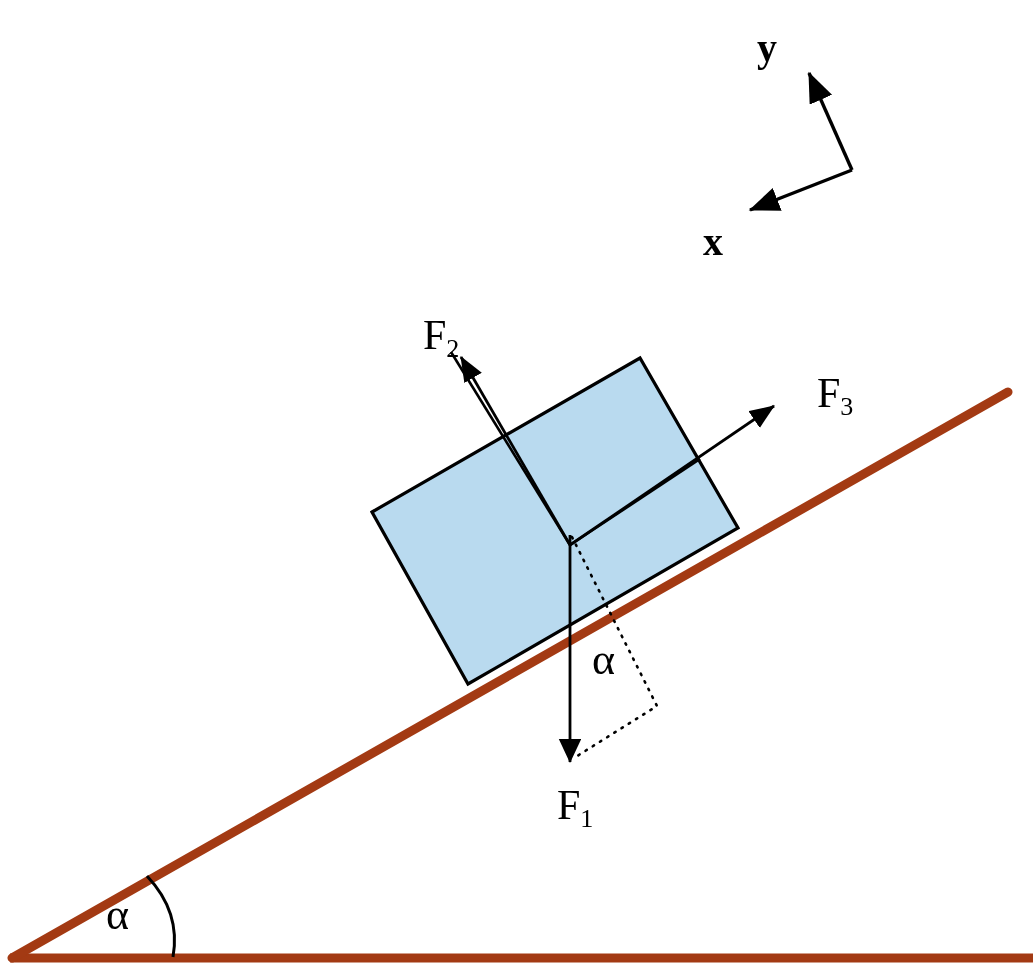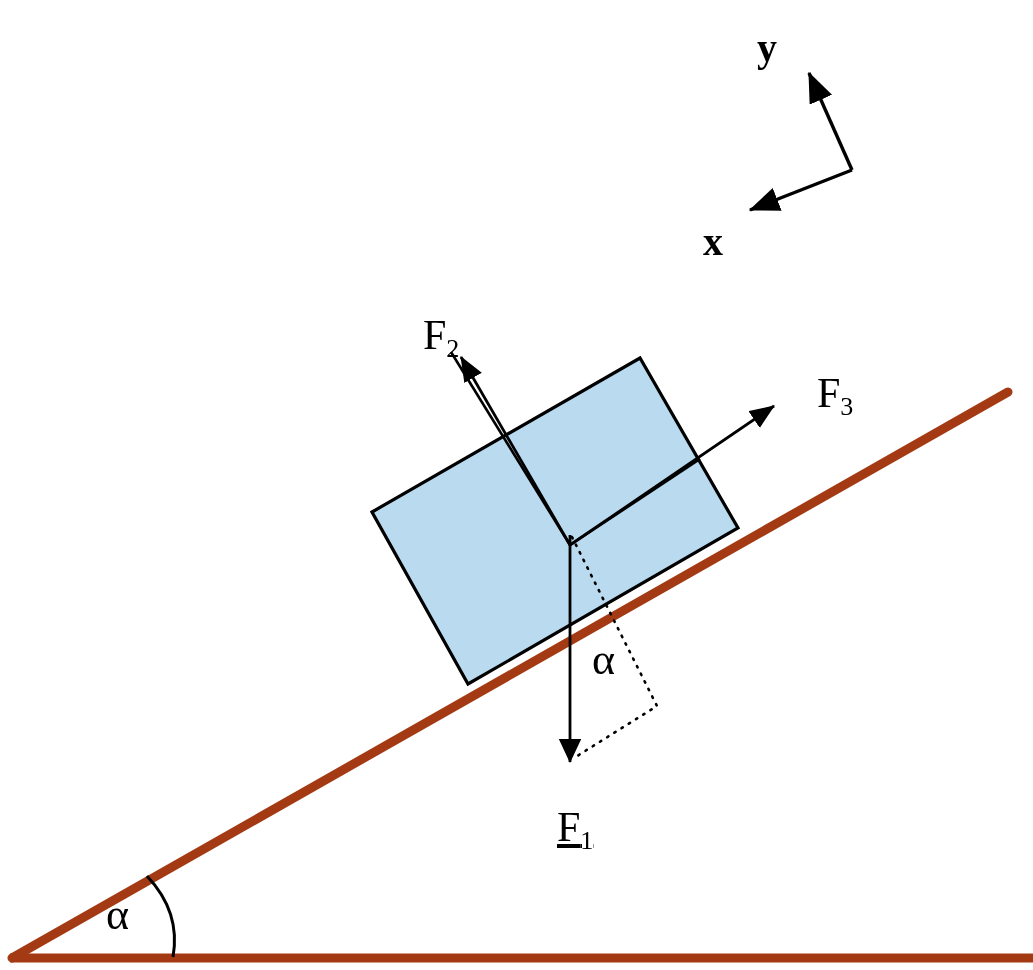--- a/index.html
+++ b/index.html
@@ -82,21 +82,21 @@
 
     <polyline id="dotted-construction" points="572,537 657,706 574,758" fill="none" stroke="#000000" stroke-width="2.6" stroke-dasharray="1.5 7" stroke-linecap="round"></polyline>
 
     <path id="angle-arc-incline" d="M 147 876 Q 181 912 173 957" fill="none" stroke="#000000" stroke-width="3"></path>
 
     <line id="axis-y-line" x1="852" y1="170" x2="809" y2="73" stroke="#000000" stroke-width="3.4" marker-end="url(#arrowFilled)"></line>
 
     <line id="axis-x-line" x1="852" y1="170" x2="750" y2="210" stroke="#000000" stroke-width="3.4" marker-end="url(#arrowFilled)"></line>
   </svg>
 
-  <div class="lbl lbl-force" style="left:557px; top:806px;text-decoration:underline;">
+  <div class="lbl lbl-force" style="left:557px; top:784px;">
     <span>F</span><sub>1</sub>
   </div>
 
   <div class="lbl lbl-force" style="left:423px; top:272px;margin-top:42px;">
     <span>F</span><sub>2</sub>
   </div>
 
   <div class="lbl lbl-force" style="left:817px; top:372px;">
     <span>F</span><sub>3</sub>
   </div>

